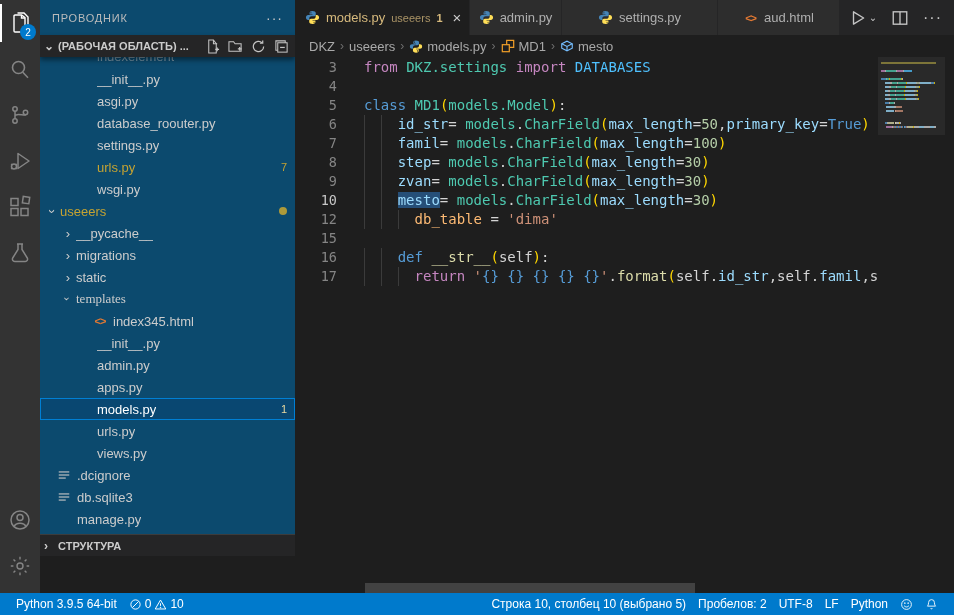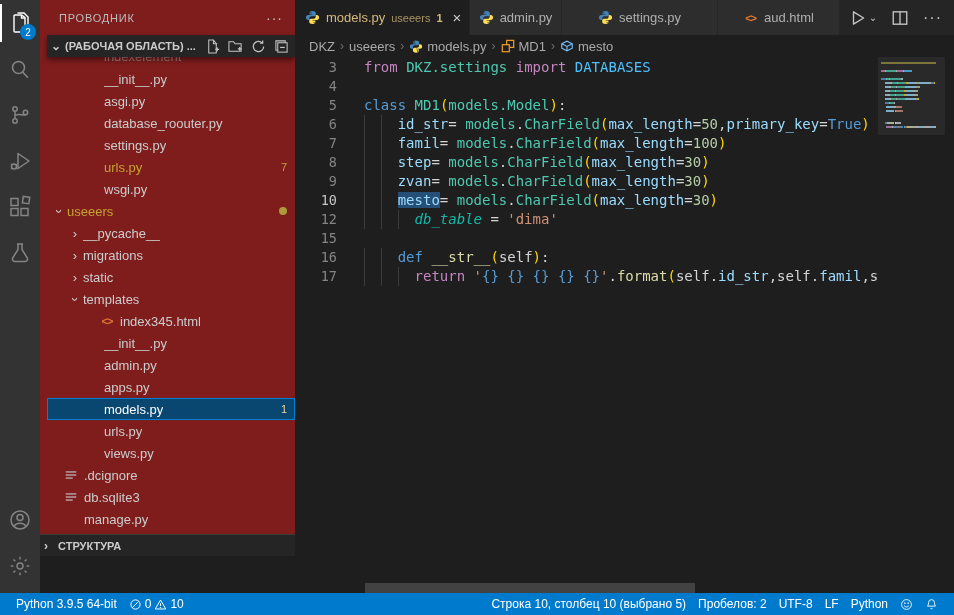--- a/index.html
+++ b/index.html
@@ -11,21 +11,21 @@
   .activitybar { position:absolute; left:0; top:0; width:40px; height:593px; background:#333333; z-index:30; }
   .ab-top { display:flex; flex-direction:column; }
   .ab-item { position:relative; width:40px; height:46px; display:flex; align-items:center; justify-content:center; color:#858585; cursor:pointer; }
   .ab-item.active { color:#ffffff; }
   .ab-item.active::before { content:""; position:absolute; left:0; top:4px; bottom:4px; width:2px; background:#ffffff; }
   .ab-badge { position:absolute; right:4px; bottom:6px; min-width:16px; height:16px; border-radius:9px; background:#007acc; color:#fff; font-size:10px; display:flex; align-items:center; justify-content:center; padding:0 3px; }
   .ab-bottom { position:absolute; bottom:4px; left:0; width:40px; display:flex; flex-direction:column; }
   .ab-item svg { width:24px; height:24px; }
 
   
-  .sidebar { position:absolute; left:40px; top:0; width:255px; height:556px; background:#7f1d1d; color:#cccccc; z-index:20; overflow:hidden;padding-left:7px; }
+  .sidebar { position:absolute; left:40px; top:0; width:255px; height:556px; background:#0c4a6e; color:#cccccc; z-index:20; overflow:hidden; }
   .pane-title { height:35px; display:flex; align-items:center; padding:0 12px; font-size:11px; letter-spacing:.8px; color:#bbbbbb; }
   .pane-title .spacer, .sect .spacer { flex:1; }
   .pane-more { color:#c5c5c5; font-size:14px; cursor:pointer; letter-spacing:1px; }
   .sect { position:relative; height:22px; display:flex; align-items:center; padding:0 6px 0 4px; font-size:11px; font-weight:bold; color:#cccccc; background:#252526; z-index:5; box-shadow:0 3px 5px rgba(0,0,0,.45); }
   .sect .chev { font-size:12px; width:14px; color:#cccccc; }
   .sect-label { white-space:nowrap; overflow:hidden; }
   .sect-actions { display:flex; gap:8px; margin-left:6px; }
   .sect-actions svg { width:15px; height:15px; color:#c5c5c5; cursor:pointer; }
   .tree { position:relative; margin-top:0; }
   .trow { display:flex; align-items:center; height:22px; font-size:13px; color:#cccccc; cursor:pointer; padding-right:8px; white-space:nowrap; }
@@ -233,21 +233,21 @@
         <div class="trow" style="padding-left: 20px;">
           <span class="chev">›</span>
           <span class="lbl">migrations</span>
           <span class="spacer"></span>
         </div>
         <div class="trow" style="padding-left: 20px;">
           <span class="chev">›</span>
           <span class="lbl">static</span>
           <span class="spacer"></span>
         </div>
-        <div class="trow" style="padding-left: 20px;">
+        <div class="trow" style="padding-left: 20px; font-family: Liberation Serif, serif;">
           <span class="chev open">›</span>
           <span class="lbl">templates</span>
           <span class="spacer"></span>
         </div>
         <div class="trow" style="padding-left: 52px;">
           <span class="ficon">
             <span class="html-glyph">&lt;&gt;</span>
           </span>
           <span class="lbl">index345.html</span>
           <span class="spacer"></span>
@@ -410,21 +410,21 @@
       </div>
     <div class="code-area" id="code">
       <div class="cline"><span class="ln">3</span><span class="lc"><span style="color: rgb(197, 134, 192);">from</span><span style="color: rgb(212, 212, 212);"> </span><span style="color: rgb(78, 201, 176);">DKZ.settings</span><span style="color: rgb(212, 212, 212);"> </span><span style="color: rgb(197, 134, 192);">import</span><span style="color: rgb(212, 212, 212);"> </span><span style="color: rgb(79, 193, 255);">DATABASES</span></span></div>
         <div class="cline"><span class="ln">4</span><span class="lc"></span></div>
         <div class="cline"><span class="ln">5</span><span class="lc"><span style="color: rgb(86, 156, 214);">class</span><span style="color: rgb(212, 212, 212);"> </span><span style="color: rgb(78, 201, 176);">MD1</span><span style="color: rgb(255, 215, 0);">(</span><span style="color: rgb(78, 201, 176);">models.Model</span><span style="color: rgb(255, 215, 0);">)</span><span style="color: rgb(212, 212, 212);">:</span></span></div>
         <div class="cline"><span class="ln">6</span><span class="lc"><span class="guide">  </span><span class="guide">  </span><span style="color: rgb(156, 220, 254);">id_str</span><span style="color: rgb(212, 212, 212);">= </span><span style="color: rgb(78, 201, 176);">models</span><span style="color: rgb(212, 212, 212);">.</span><span style="color: rgb(78, 201, 176);">CharField</span><span style="color: rgb(255, 215, 0);">(</span><span style="color: rgb(156, 220, 254);">max_length</span><span style="color: rgb(212, 212, 212);">=</span><span style="color: rgb(181, 206, 168);">50</span><span style="color: rgb(212, 212, 212);">,</span><span style="color: rgb(156, 220, 254);">primary_key</span><span style="color: rgb(212, 212, 212);">=</span><span style="color: rgb(86, 156, 214);">True</span><span style="color: rgb(255, 215, 0);">)</span></span></div>
         <div class="cline"><span class="ln">7</span><span class="lc"><span class="guide">  </span><span class="guide">  </span><span style="color: rgb(156, 220, 254);">famil</span><span style="color: rgb(212, 212, 212);">= </span><span style="color: rgb(78, 201, 176);">models</span><span style="color: rgb(212, 212, 212);">.</span><span style="color: rgb(78, 201, 176);">CharField</span><span style="color: rgb(255, 215, 0);">(</span><span style="color: rgb(156, 220, 254);">max_length</span><span style="color: rgb(212, 212, 212);">=</span><span style="color: rgb(181, 206, 168);">100</span><span style="color: rgb(255, 215, 0);">)</span></span></div>
         <div class="cline"><span class="ln">8</span><span class="lc"><span class="guide">  </span><span class="guide">  </span><span style="color: rgb(156, 220, 254);">step</span><span style="color: rgb(212, 212, 212);">= </span><span style="color: rgb(78, 201, 176);">models</span><span style="color: rgb(212, 212, 212);">.</span><span style="color: rgb(78, 201, 176);">CharField</span><span style="color: rgb(255, 215, 0);">(</span><span style="color: rgb(156, 220, 254);">max_length</span><span style="color: rgb(212, 212, 212);">=</span><span style="color: rgb(181, 206, 168);">30</span><span style="color: rgb(255, 215, 0);">)</span></span></div>
         <div class="cline"><span class="ln">9</span><span class="lc"><span class="guide">  </span><span class="guide">  </span><span style="color: rgb(156, 220, 254);">zvan</span><span style="color: rgb(212, 212, 212);">= </span><span style="color: rgb(78, 201, 176);">models</span><span style="color: rgb(212, 212, 212);">.</span><span style="color: rgb(78, 201, 176);">CharField</span><span style="color: rgb(255, 215, 0);">(</span><span style="color: rgb(156, 220, 254);">max_length</span><span style="color: rgb(212, 212, 212);">=</span><span style="color: rgb(181, 206, 168);">30</span><span style="color: rgb(255, 215, 0);">)</span></span></div>
         <div class="cline active-line"><span class="ln">10</span><span class="lc"><span class="guide">  </span><span class="guide">  </span><span class="selword" style="color: rgb(156, 220, 254);">mesto</span><span style="color: rgb(212, 212, 212);">= </span><span style="color: rgb(78, 201, 176);">models</span><span style="color: rgb(212, 212, 212);">.</span><span style="color: rgb(78, 201, 176);">CharField</span><span style="color: rgb(255, 215, 0);">(</span><span style="color: rgb(156, 220, 254);">max_length</span><span style="color: rgb(212, 212, 212);">=</span><span style="color: rgb(181, 206, 168);">30</span><span style="color: rgb(255, 215, 0);">)</span></span></div>
-        <div class="cline"><span class="ln">12</span><span class="lc"><span class="guide">  </span><span class="guide">  </span><span class="guide">  </span><span style="color: #14b8a6; font-style: italic;">db_table</span><span style="color: rgb(212, 212, 212);"> = </span><span style="color: rgb(206, 145, 120);">'dima'</span></span></div>
+        <div class="cline"><span class="ln">12</span><span class="lc"><span class="guide">  </span><span class="guide">  </span><span class="guide">  </span><span style="color: #fdba74;">db_table</span><span style="color: rgb(212, 212, 212);"> = </span><span style="color: rgb(206, 145, 120);">'dima'</span></span></div>
         <div class="cline"><span class="ln">15</span><span class="lc"></span></div>
         <div class="cline"><span class="ln">16</span><span class="lc"><span class="guide">  </span><span class="guide">  </span><span style="color: rgb(86, 156, 214);">def</span><span style="color: rgb(212, 212, 212);"> </span><span style="color: rgb(220, 220, 170);">__str__</span><span style="color: rgb(255, 215, 0);">(</span><span style="color: rgb(212, 212, 212);">self</span><span style="color: rgb(255, 215, 0);">)</span><span style="color: rgb(212, 212, 212);">:</span></span></div>
         <div class="cline"><span class="ln">17</span><span class="lc"><span class="guide">  </span><span class="guide">  </span><span class="guide">  </span><span style="color: rgb(197, 134, 192);">return</span><span style="color: rgb(212, 212, 212);"> </span><span style="color: rgb(206, 145, 120);">'</span><span style="color: rgb(86, 156, 214);">{}</span><span style="color: rgb(206, 145, 120);"> </span><span style="color: rgb(86, 156, 214);">{}</span><span style="color: rgb(206, 145, 120);"> </span><span style="color: rgb(86, 156, 214);">{}</span><span style="color: rgb(206, 145, 120);"> </span><span style="color: rgb(86, 156, 214);">{}</span><span style="color: rgb(206, 145, 120);"> </span><span style="color: rgb(86, 156, 214);">{}</span><span style="color: rgb(206, 145, 120);">'</span><span style="color: rgb(212, 212, 212);">.</span><span style="color: rgb(220, 220, 170);">format</span><span style="color: rgb(255, 215, 0);">(</span><span style="color: rgb(212, 212, 212);">self.</span><span style="color: rgb(156, 220, 254);">id_str</span><span style="color: rgb(212, 212, 212);">,self.</span><span style="color: rgb(156, 220, 254);">famil</span><span style="color: rgb(212, 212, 212);">,s</span></span></div>
         <div class="minimap" id="minimap">
           <div class="slider"></div>
           <div class="mmline" style="top: 5px; left: 3px; right: 0px;">
             <span class="mmseg" style="left: 0px; width: 55px; background: rgb(154, 143, 63); opacity: 0.75;"></span>
           </div>
           <div class="mmline" style="top: 9px; left: 3px; right: 0px;"></div>
           <div class="mmline" style="top: 13px; left: 3px; right: 0px;">

